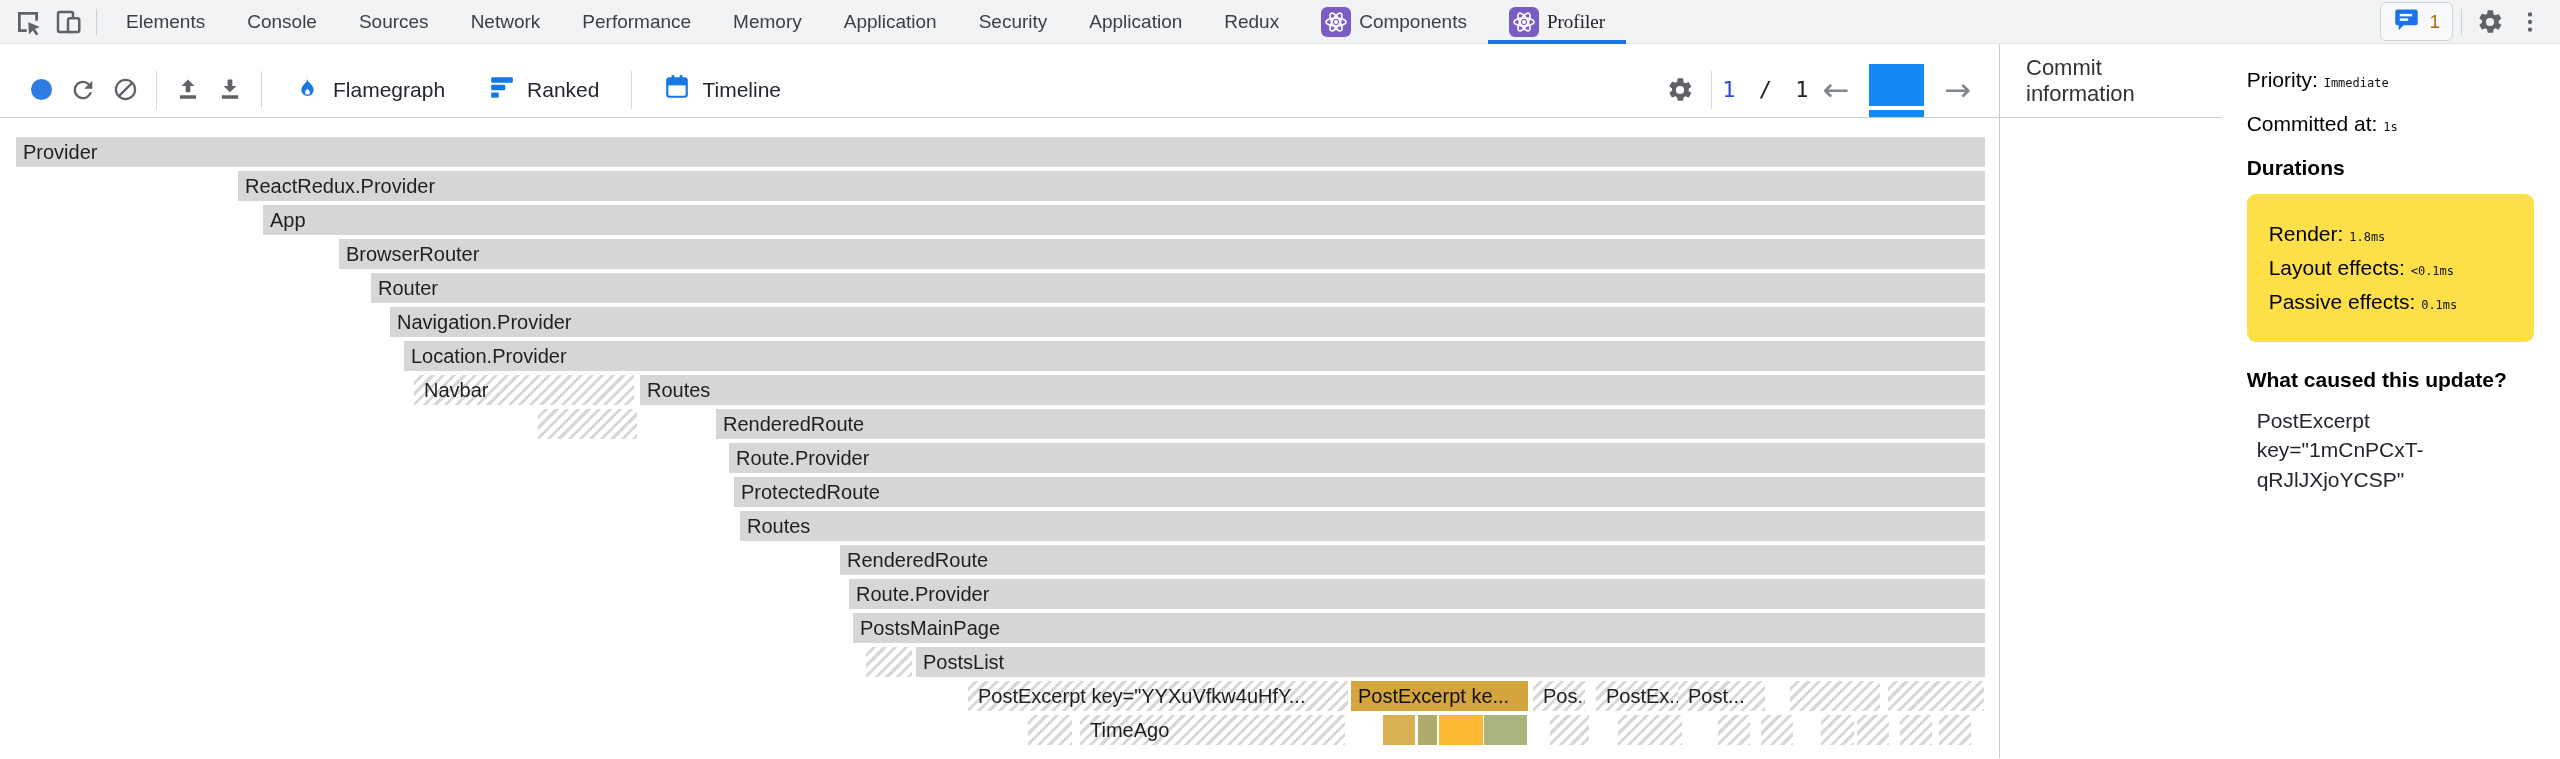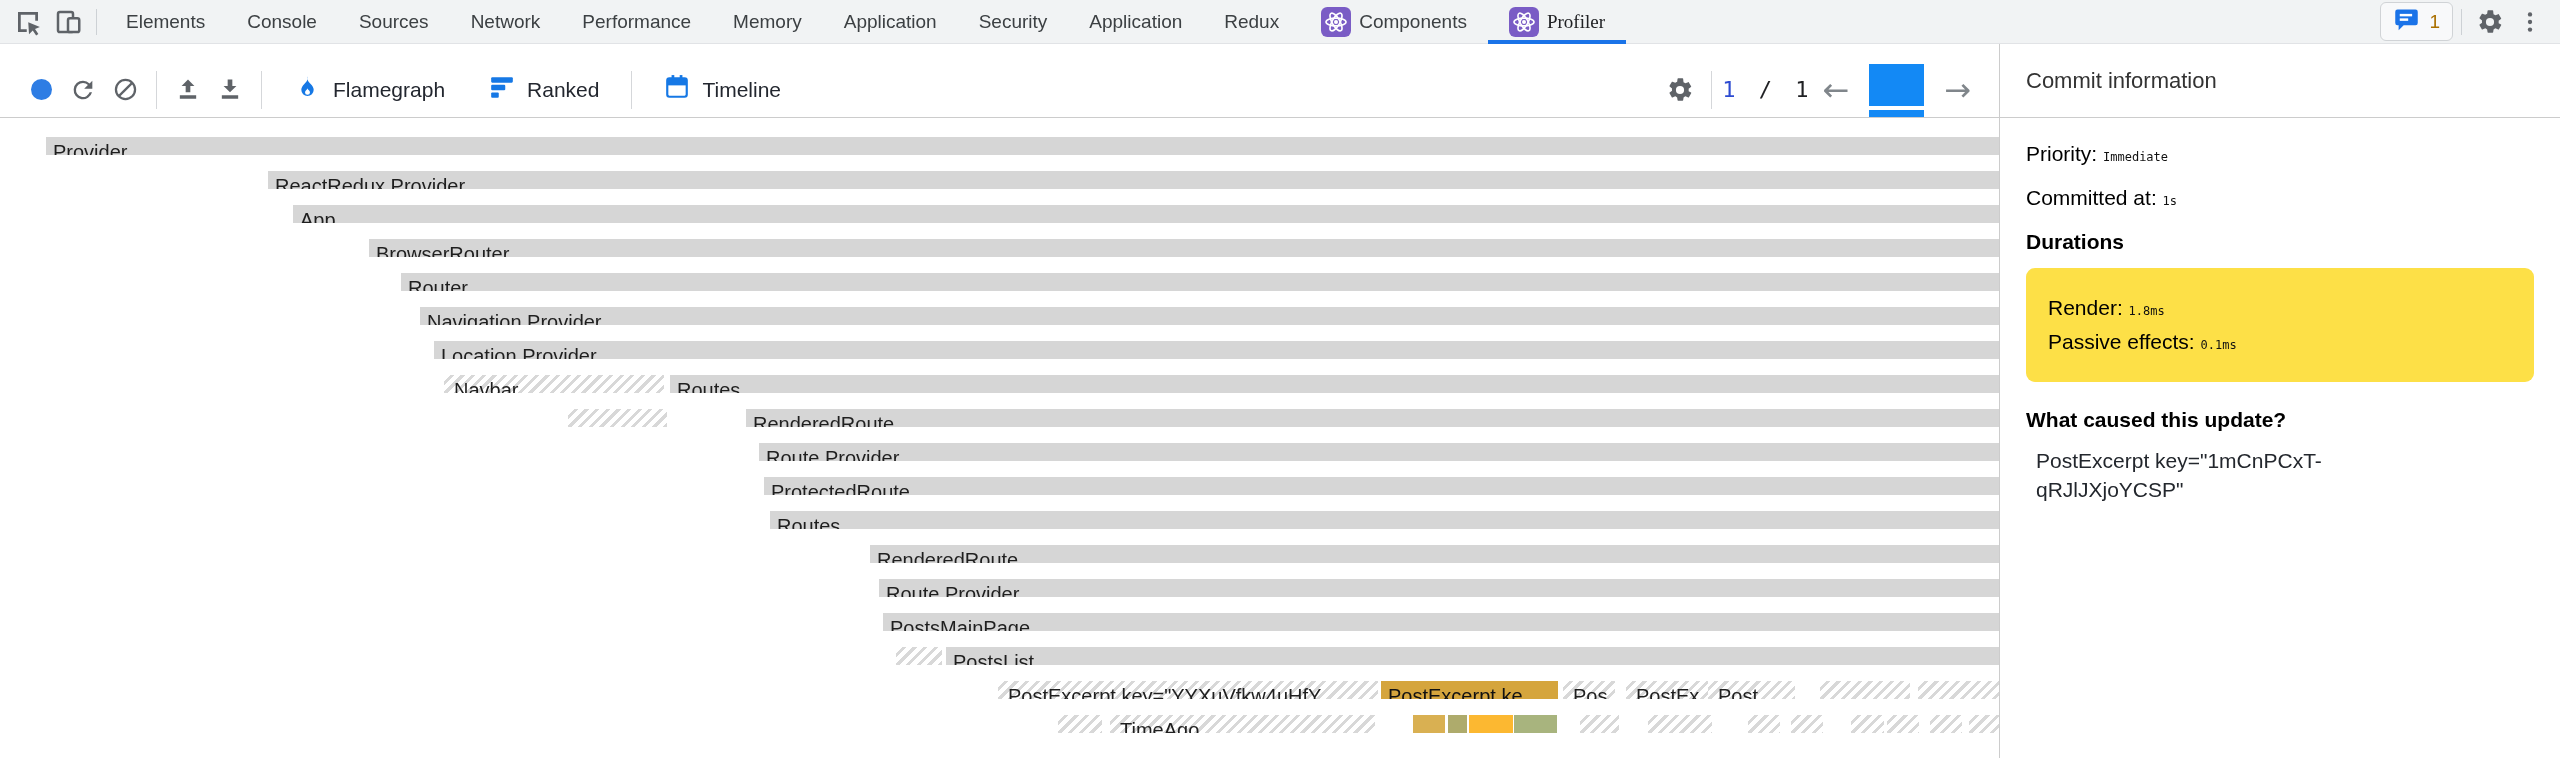--- a/index.html
+++ b/index.html
@@ -21,21 +21,21 @@
   .tab .atom { display:flex; }
   .tb-right { margin-left:auto; display:flex; align-items:center; }
   .issues-badge { display:flex; align-items:center; gap:9px; border:1px solid #d0d3d6;
     border-radius:6px; padding:3px 12px; background:#f8f9fa; cursor:pointer; }
   .issues-badge .cnt { font-size:19px; color:#aa7000; }
 
   
   .main { display:flex; height:714px; }
   .left-pane { width:2000px; border-right:1px solid #ccc; display:flex;
     flex-direction:column; background:#fff; }
-  .right-pane { flex:1; display:flex; flex-direction:column; background:#fff; }
+  .right-pane { flex:1; display:flex; flex-direction:row; background:#fff; }
 
   
   .toolbar { height:74px; border-bottom:1px solid #ccc; display:flex;
     align-items:center; padding:18px 14px 0 20px; }
   .icon-btn { display:flex; align-items:center; justify-content:center;
     width:42px; height:46px; cursor:pointer; }
   .record-dot { width:21px; height:21px; border-radius:50%; background:#2e7de4; }
   .tdiv { width:1px; height:38px; background:#d5d7da; margin:0 10px; }
   .view-tab { display:flex; align-items:center; gap:12px; padding:0 22px; height:74px;
     font-size:21px; color:#23272f; position:relative; cursor:pointer; }
@@ -47,22 +47,22 @@
   .pg-sep { color:#202124; margin:0 10px; }
   .pg-tot { color:#202124; }
   .nav-arrow { font-size:32px; color:#80868b; padding:0 14px; cursor:pointer;
     line-height:1; font-family:"DejaVu Sans", sans-serif; }
   .commit-bar { align-self:flex-end; margin:0 6px; cursor:pointer; }
   .commit-rect { width:55px; height:42px; background:#1389f5; }
   .commit-strip { width:55px; height:7px; background:#1389f5; margin-top:4px; }
 
   
   .flame { position:relative; flex:1; overflow:hidden; background:#fff; }
-  .bar { position:absolute; height:18px; line-height:30px; font-size:20px;
-    color:#1f1f1f; overflow:hidden; white-space:nowrap; cursor:pointer;margin-left:30px; }
+  .bar { position:absolute; height:30px; line-height:30px; font-size:20px;
+    color:#1f1f1f; overflow:hidden; white-space:nowrap; cursor:pointer; }
   .bar span { padding-left:7px; }
   .bar.solid { background:#d6d6d6; }
   .bar.striped { background:repeating-linear-gradient(135deg,
       #ffffff 0px, #ffffff 4.5px, #d8d8d8 4.5px, #d8d8d8 7.5px); }
   .bar.striped span { padding-left:10px; }
   .bar.colored { color:#111; }
 
   
   .panel-header { height:74px; border-bottom:1px solid #ccc; display:flex;
     align-items:center; padding:0 26px; font-size:22px; color:#333; }
@@ -320,20 +320,23 @@
       </div>
       <div class="kv">
         <span class="lbl">Committed at</span><span class="mono">1s</span>
       </div>
       <div class="sect">Durations</div>
       <div class="dur-box">
         <div class="dur-row">
           <span class="lbl">Render</span><span class="mono">1.8ms</span>
         </div>
         <div class="dur-row">
+          <span class="lbl">Layout effects</span><span class="mono">&lt;0.1ms</span>
+        </div>
+        <div class="dur-row">
           <span class="lbl">Passive effects</span><span class="mono">0.1ms</span>
         </div>
       </div>
       <div class="sect">What caused this update?</div>
       <div class="cause-val">PostExcerpt key="1mCnPCxT-qRJlJXjoYCSP"</div>
     </div>
   </div>
 </div>
 
 </body></html>

